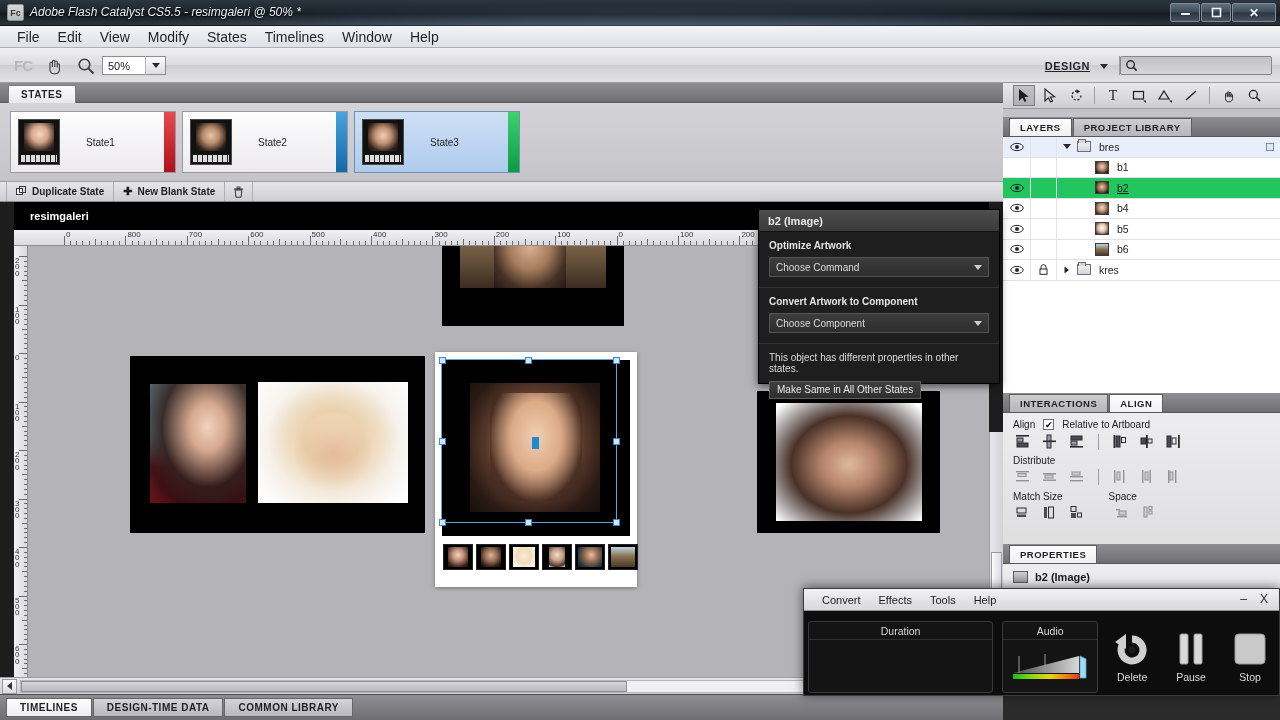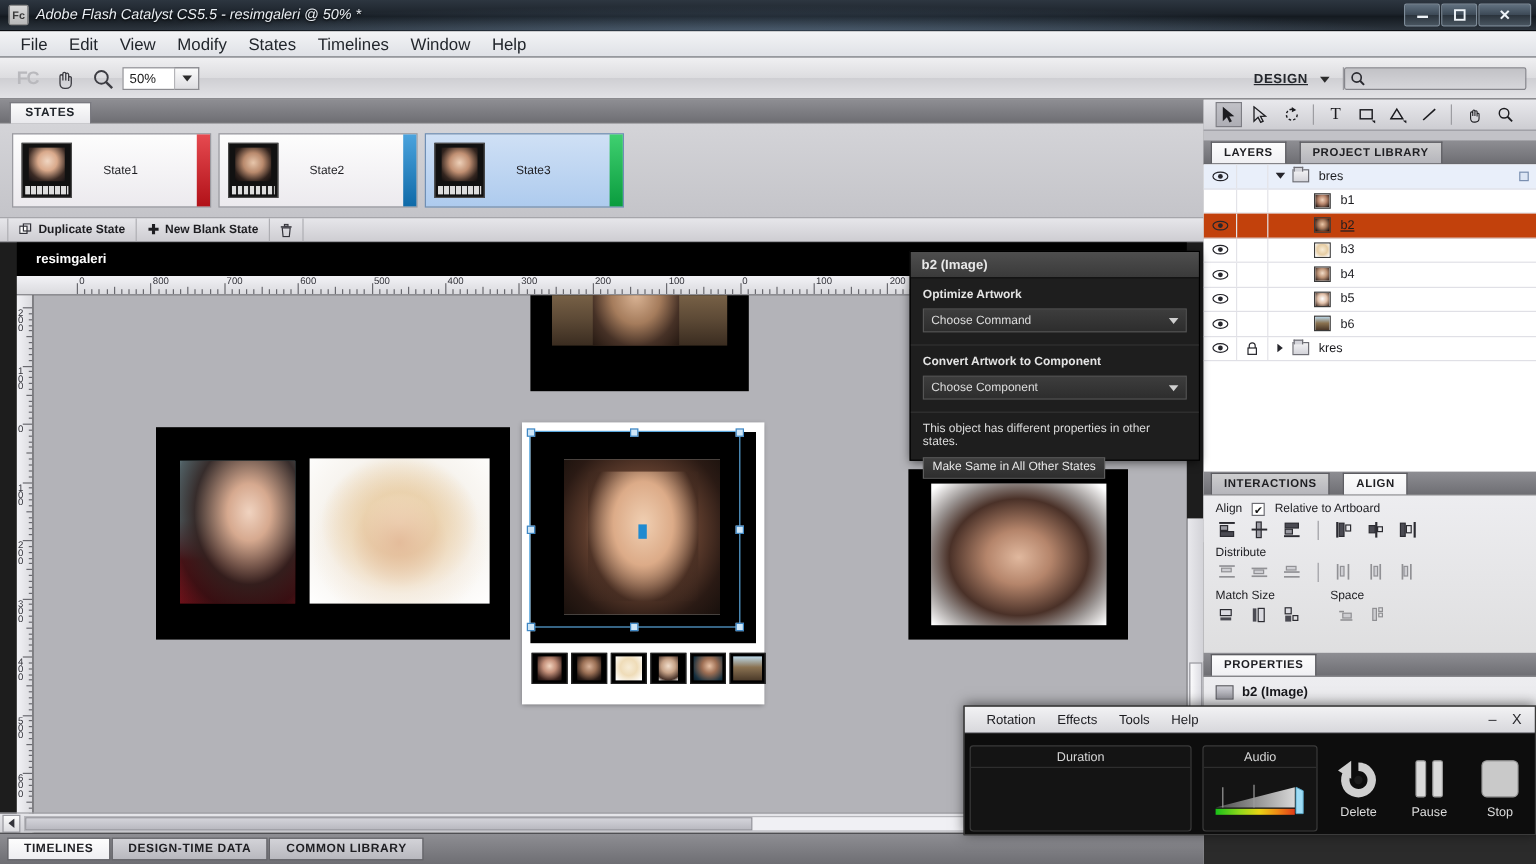--- a/index.html
+++ b/index.html
@@ -227,40 +227,40 @@
     background:linear-gradient(to bottom,#e9e9ed,#cdcdd2);
     border-bottom:1px solid #9a9aa0;display:flex;align-items:center;padding-left:10px;gap:4px;
   }
   .tbtn{width:22px;height:21px;display:flex;align-items:center;justify-content:center;border:1px solid transparent;}
   .tbtn.active{background:linear-gradient(to bottom,#c1c1c7,#aeaeb5);border:1px solid #7c7c83;}
   .tsep{width:1px;height:17px;background:#9d9da2;margin:0 3px;}
 
   .panel-tabbar{
     position:absolute;left:0;width:277px;height:20px;
     background:linear-gradient(to bottom,#8e8e93,#6e6e73);
-    display:flex;align-items:flex-end;padding-left:6px;gap:11px;
+    display:flex;align-items:flex-end;padding-left:6px;gap:1px;
     border-bottom:1px solid #58585c;
   }
   .ptab{
     height:18px;padding:0 10px;display:flex;align-items:center;
     font-size:9.5px;font-weight:bold;letter-spacing:.5px;color:#1e1e22;
     background:linear-gradient(to bottom,#cececf,#b5b5bb);border:1px solid #5d5d62;border-bottom:none;
   }
   .ptab.active{background:linear-gradient(to bottom,#fdfdfd,#f0f0f3);}
 
   .layers-body{
     position:absolute;left:0;top:137px;width:277px;height:235px;background:#fff;
     border-bottom:1px solid #9a9aa0;overflow:hidden;
   }
   .lrow{
     height:20.5px;display:flex;align-items:center;
     border-bottom:1px solid #e0e0e6;font-size:10.5px;color:#1c1c20;
   }
   .lrow.group{background:#e9effa;}
-  .lrow.sel{background:#c2410c;text-decoration:underline;}
+  .lrow.sel{background:#22c55e;text-decoration:underline;}
   .lcol-eye{width:27px;display:flex;align-items:center;justify-content:center;}
   .lcol-lock{width:27px;display:flex;align-items:center;justify-content:center;border-left:1px solid #e3e3e8;border-right:1px solid #e3e3e8;height:100%;}
   .lcol-tri{width:20px;display:flex;align-items:center;justify-content:center;}
   .lthumb{width:14px;height:13px;border:1px solid #3a3a3a;margin-right:8px;overflow:hidden;position:relative;}
   .folder{width:14px;height:11px;background:linear-gradient(to bottom,#f2f2f4,#d4d4da);border:1px solid #6e6e75;margin-right:8px;position:relative;}
   .folder:before{content:"";position:absolute;left:0;top:-3px;width:6px;height:3px;background:#d4d4da;border:1px solid #6e6e75;border-bottom:none;}
 
   .layers-foot{
     position:absolute;left:0;top:372px;width:277px;height:19px;
     background:linear-gradient(to bottom,#e1e1e6,#cbcbd1);
@@ -949,35 +949,20 @@
         </div>
         <div class="lcol-lock"></div>
         <div class="lcol-tri"></div>
         <div style="width:18px;"></div>
         <div class="lthumb">
           <div style="position:absolute;inset:0;background:radial-gradient(circle at 50% 45%,#e9c5a6 0%,#a97a5c 40%,#1d1310 88%);"></div>
         </div>
         <span>b2</span>
       </div>
 
-      <div class="lrow">
-        <div class="lcol-eye">
-          <svg width="14" height="10" viewBox="0 0 14 10">
-              <ellipse cx="7" cy="5" rx="6.2" ry="3.6" fill="none" stroke="#26262c" stroke-width="1"></ellipse>
-              <circle cx="7" cy="5" r="2" fill="#26262c"></circle>
-            </svg>
-        </div>
-        <div class="lcol-lock"></div>
-        <div class="lcol-tri"></div>
-        <div style="width:18px;"></div>
-        <div class="lthumb">
-          <div style="position:absolute;inset:0;background:radial-gradient(circle at 50% 45%,#f8ecd6 0%,#e6cda4 50%,#ffffff 95%);"></div>
-        </div>
-        <span>b3</span>
-      </div>
 
       <div class="lrow">
         <div class="lcol-eye">
           <svg width="14" height="10" viewBox="0 0 14 10">
               <ellipse cx="7" cy="5" rx="6.2" ry="3.6" fill="none" stroke="#26262c" stroke-width="1"></ellipse>
               <circle cx="7" cy="5" r="2" fill="#26262c"></circle>
             </svg>
         </div>
         <div class="lcol-lock"></div>
         <div class="lcol-tri"></div>
@@ -1222,21 +1207,21 @@
       </div>
       <div class="props-row">
         <span>Rotation:</span>
         <span style="color:#1b5fa8;margin-left:5px;">0</span>
       </div>
     </div>
   </div>
 
   <div class="recorder">
     <div class="rec-menubar">
-      <div class="rec-mi">Rotation</div>
+      <div class="rec-mi">Convert</div>
       <div class="rec-mi">Effects</div>
       <div class="rec-mi">Tools</div>
       <div class="rec-mi">Help</div>
       <div class="rec-wc" style="right:32px;">–</div>
       <div class="rec-wc" style="right:11px;">X</div>
     </div>
 
     <div class="rec-body">
 
       <div class="rec-group" style="width:200px;">

